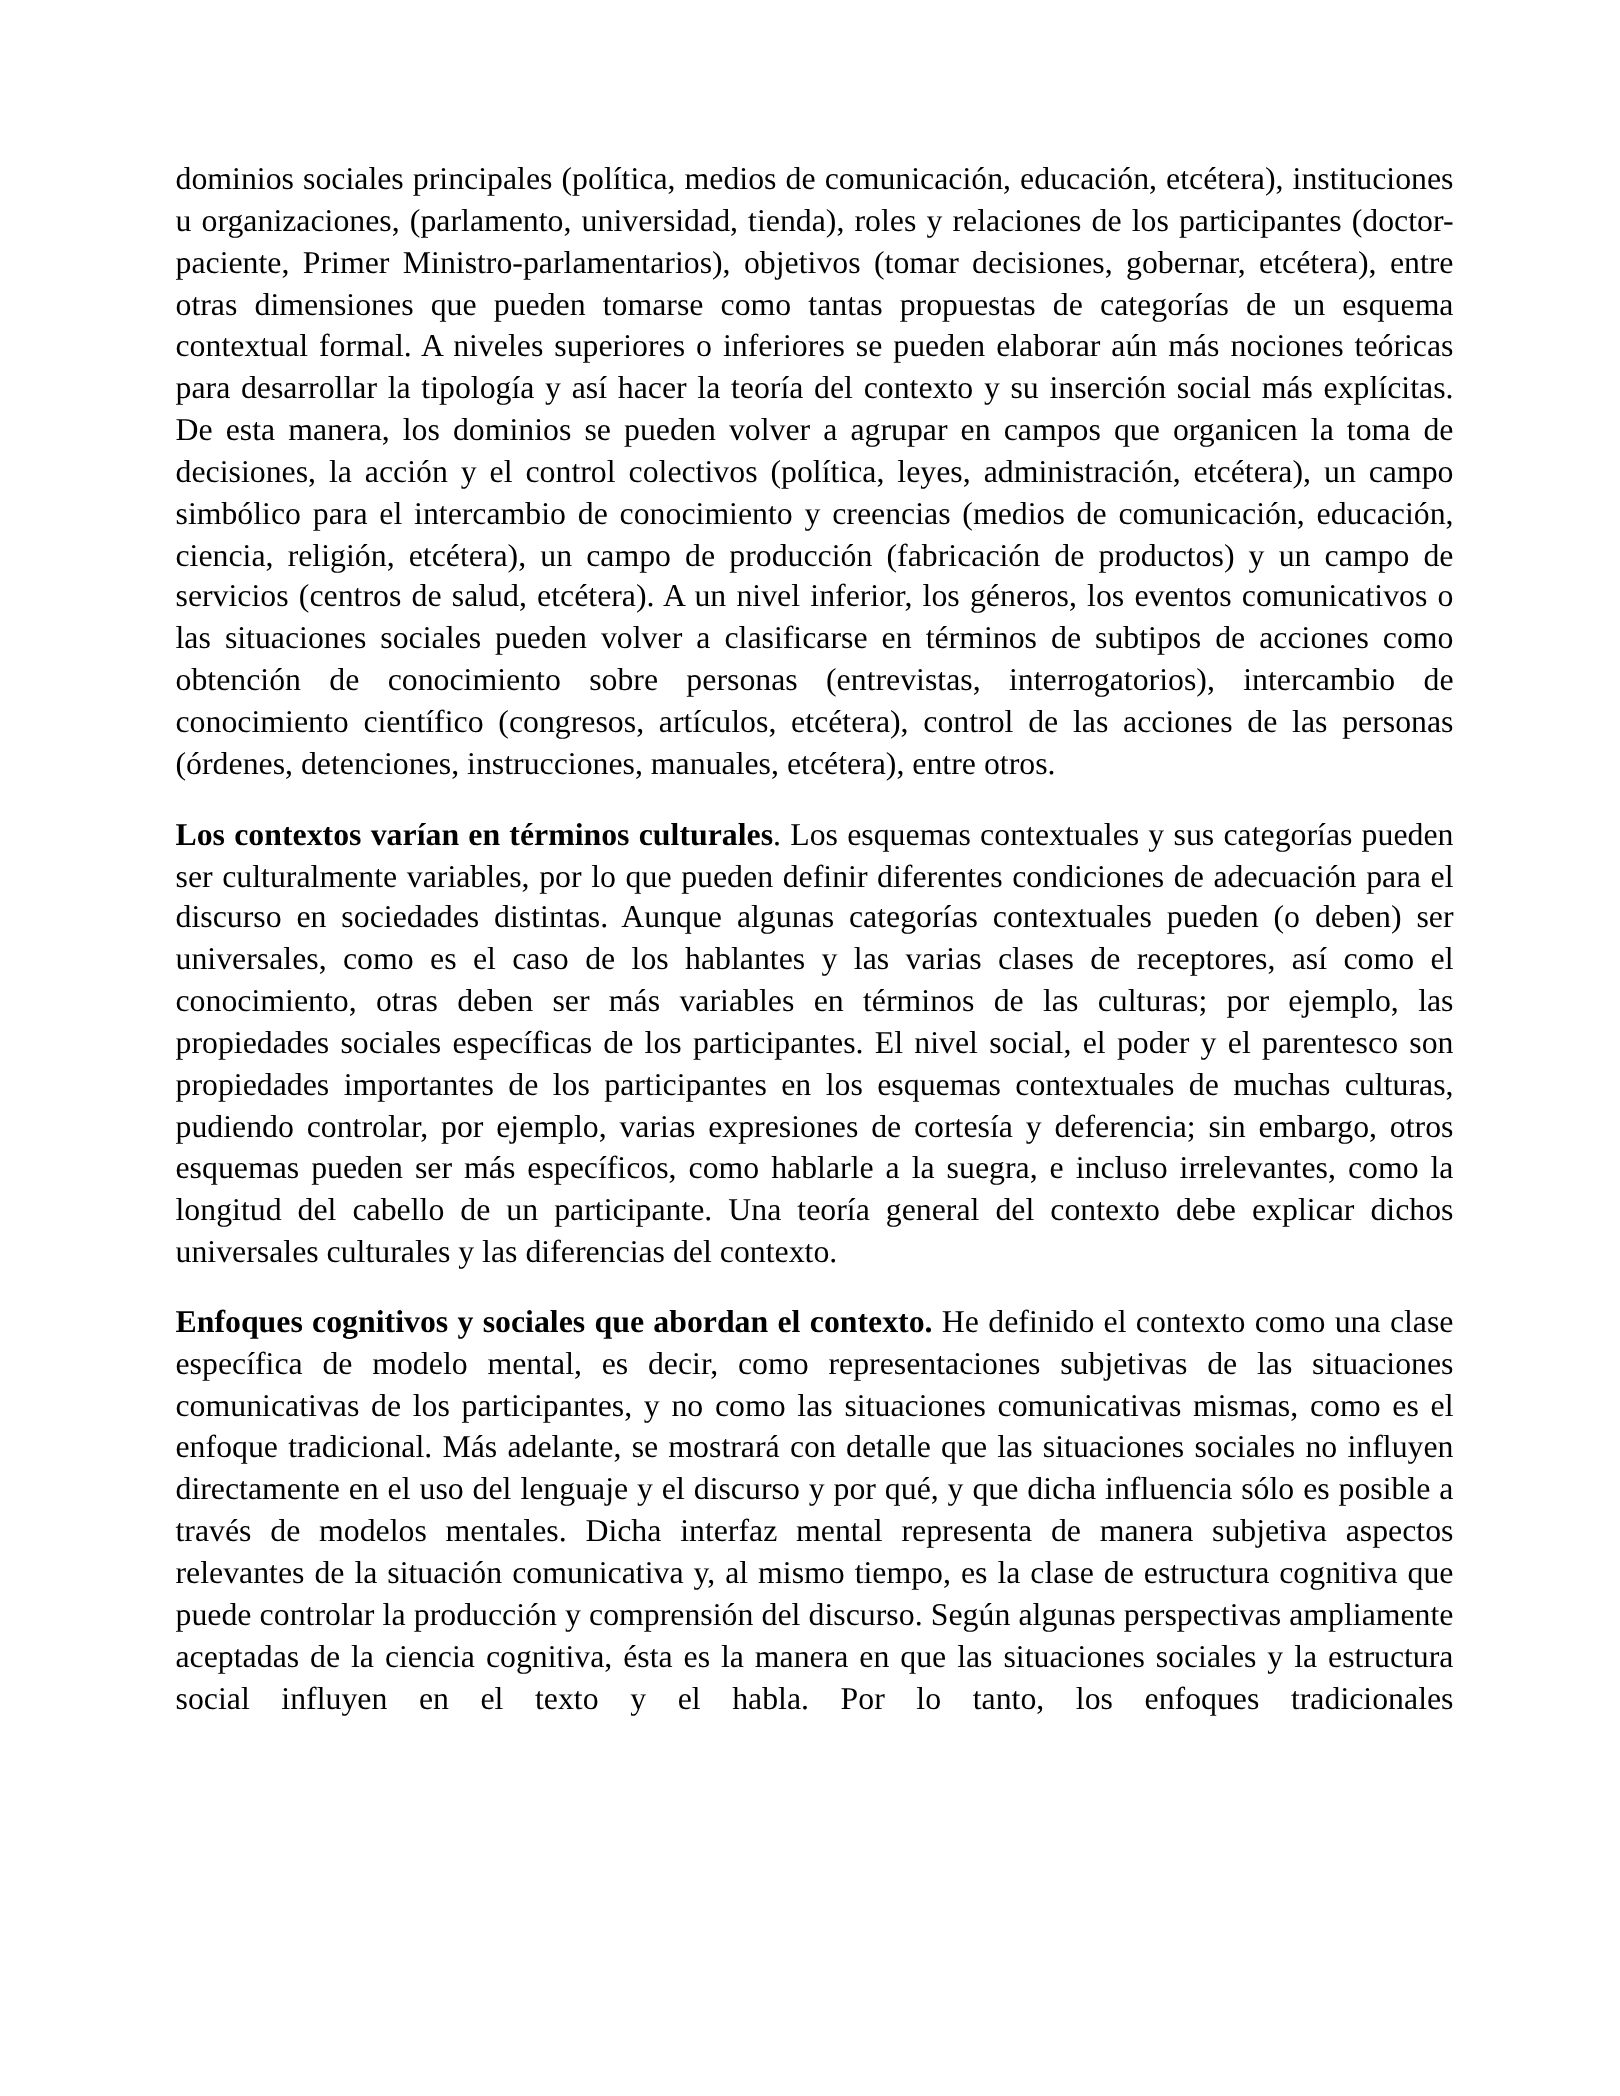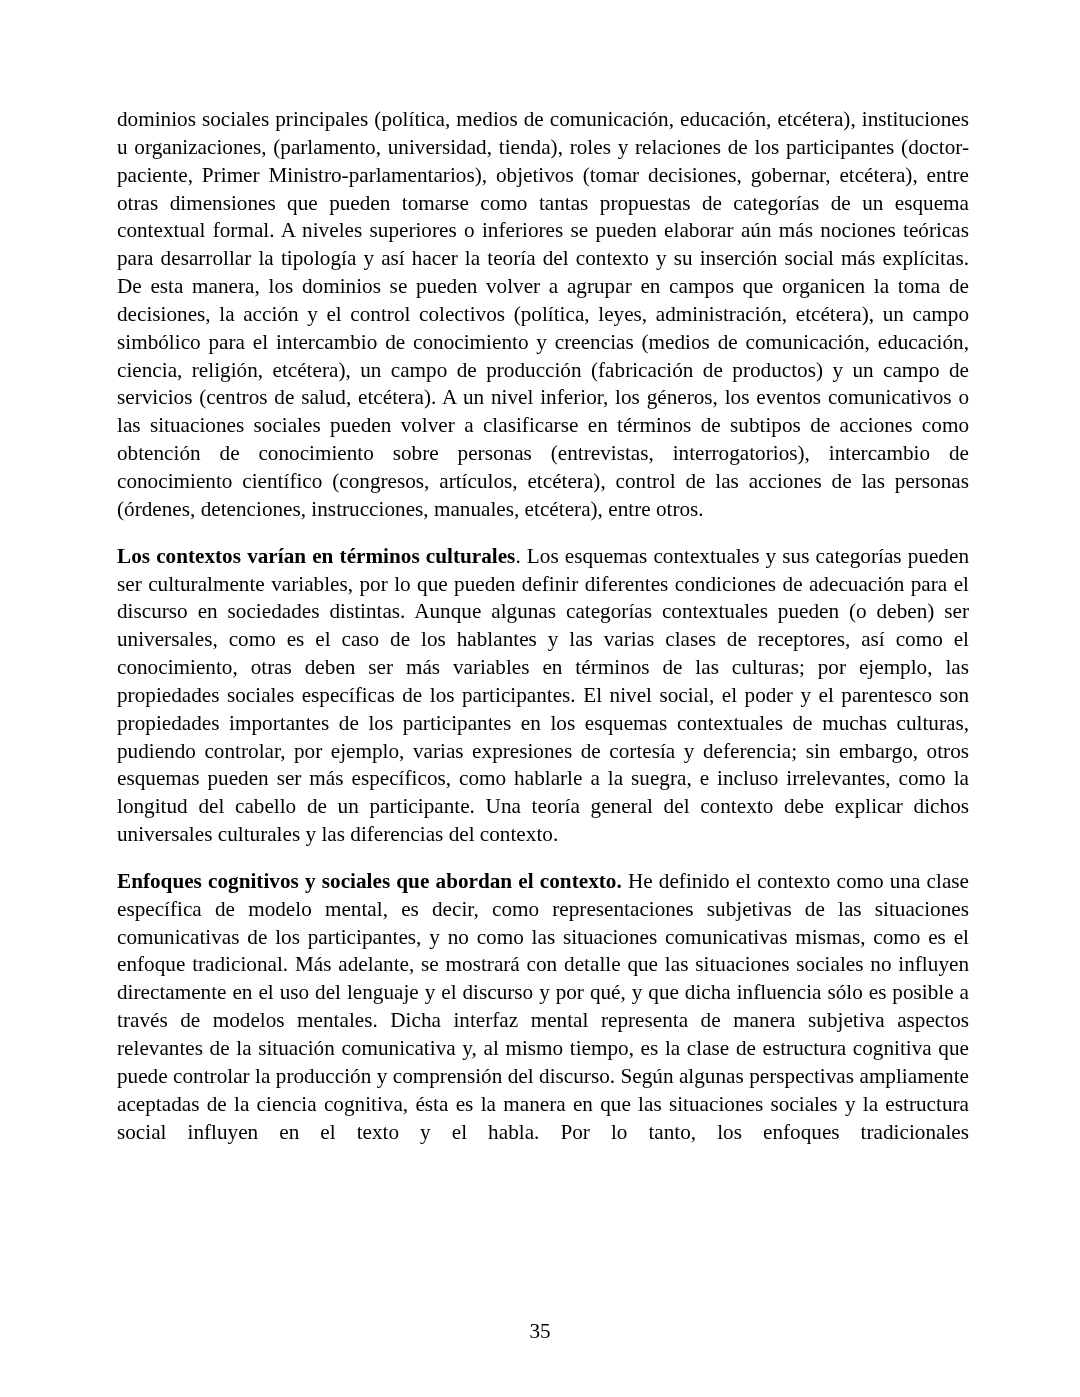--- a/index.html
+++ b/index.html
@@ -71,15 +71,14 @@
   <div class="text-column">
 
     <p class="body-par"><span>dominios sociales principales (política, medios de comunicación, educación, etcétera), instituciones u organizaciones, (parlamento, universidad, tienda), roles y relaciones de los participantes (doctor-paciente, Primer Ministro-parlamentarios), objetivos (tomar decisiones, gobernar, etcétera), entre otras dimensiones que pueden tomarse como tantas propuestas de categorías de un esquema contextual formal. A niveles superiores o inferiores se pueden elaborar aún más nociones teóricas para desarrollar la tipología y así hacer la teoría del contexto y su inserción social más explícitas. De esta manera, los dominios se pueden volver a agrupar en campos que organicen la toma de decisiones, la acción y el control colectivos (política, leyes, administración, etcétera), un campo simbólico para el intercambio de conocimiento y creencias (medios de comunicación, educación, ciencia, religión, etcétera), un campo de producción (fabricación de productos) y un campo de servicios (centros de salud, etcétera). A un nivel inferior, los géneros, los eventos comunicativos o las situaciones sociales pueden volver a clasificarse en términos de subtipos de acciones como obtención de conocimiento sobre personas (entrevistas, interrogatorios), intercambio de conocimiento científico (congresos, artículos, etcétera), control de las acciones de las personas (órdenes, detenciones, instrucciones, manuales, etcétera), entre otros.</span></p>
 
     <p class="body-par"><span class="lead">Los contextos varían en términos culturales</span><span>. Los esquemas contextuales y sus categorías pueden ser culturalmente variables, por lo que pueden definir diferentes condiciones de adecuación para el discurso en sociedades distintas. Aunque algunas categorías contextuales pueden (o deben) ser universales, como es el caso de los hablantes y las varias clases de receptores, así como el conocimiento, otras deben ser más variables en términos de las culturas; por ejemplo, las propiedades sociales específicas de los participantes. El nivel social, el poder y el parentesco son propiedades importantes de los participantes en los esquemas contextuales de muchas culturas, pudiendo controlar, por ejemplo, varias expresiones de cortesía y deferencia; sin embargo, otros esquemas pueden ser más específicos, como hablarle a la suegra, e incluso irrelevantes, como la longitud del cabello de un participante. Una teoría general del contexto debe explicar dichos universales culturales y las diferencias del contexto.</span></p>
 
     <p class="body-par justify-all"><span class="lead">Enfoques cognitivos y sociales que abordan el contexto.</span><span> He definido el contexto como una clase específica de modelo mental, es decir, como representaciones subjetivas de las situaciones comunicativas de los participantes, y no como las situaciones comunicativas mismas, como es el enfoque tradicional. Más adelante, se mostrará con detalle que las situaciones sociales no influyen directamente en el uso del lenguaje y el discurso y por qué, y que dicha influencia sólo es posible a través de modelos mentales. Dicha interfaz mental representa de manera subjetiva aspectos relevantes de la situación comunicativa y, al mismo tiempo, es la clase de estructura cognitiva que puede controlar la producción y comprensión del discurso. Según algunas perspectivas ampliamente aceptadas de la ciencia cognitiva, ésta es la manera en que las situaciones sociales y la estructura social influyen en el texto y el habla. Por lo tanto, los enfoques tradicionales</span></p>
 
   </div>
 
-  <div class="page-number">35</div>
 
 </div>
 
 </body></html>

